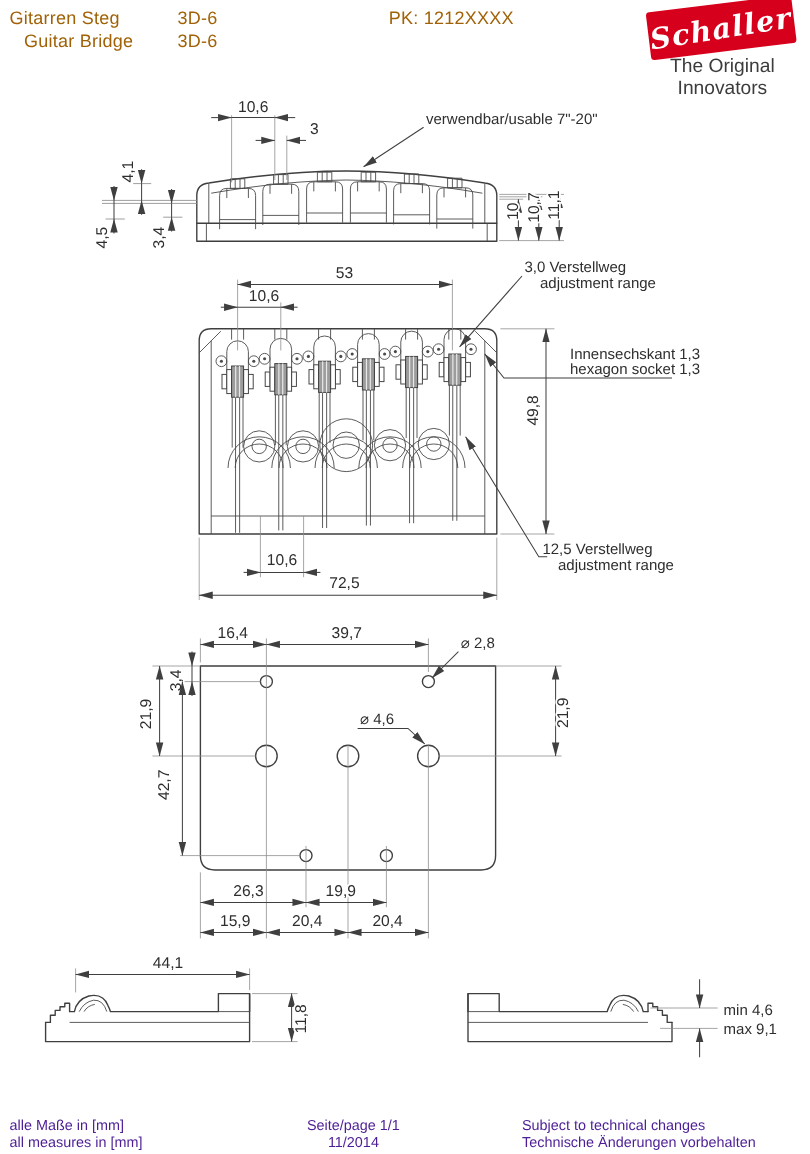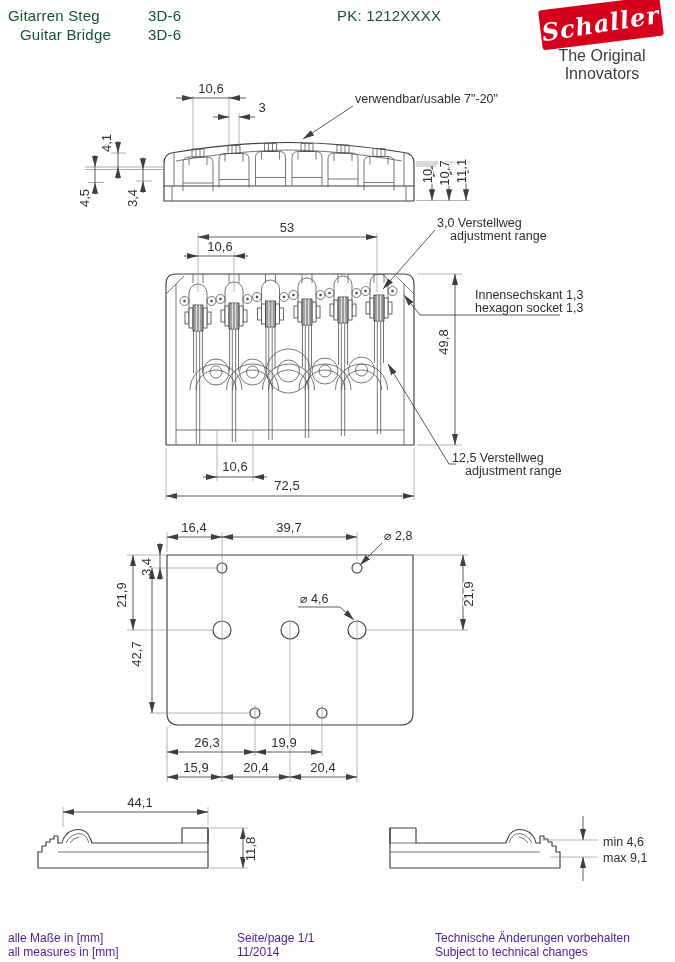--- a/index.html
+++ b/index.html
@@ -1,19 +1,19 @@
 <!DOCTYPE html>
 <html><head>
 <meta charset="utf-8">
 <style>
   html,body{margin:0;padding:0;background:#fff;}
   #page{position:relative;width:675px;height:962px;background:#fff;overflow:hidden;
         font-family:"Liberation Sans","DejaVu Sans",sans-serif;color:#333;}
   .abs{position:absolute;}
-  .hdr-txt{font-size:15px;line-height:19px;color:#14532d;letter-spacing:.2px;}
+  .hdr-txt{font-size:15px;line-height:19px;color:#a16207;letter-spacing:.2px;}
   .logo-box{position:absolute;left:540px;top:3px;width:122px;height:40px;background:#d6001c;
             transform:rotate(-7deg);border-radius:3px;display:flex;align-items:center;justify-content:center;}
   .logo-script{font-family:"DejaVu Serif","Liberation Serif",serif;font-style:italic;font-weight:bold;
                font-size:24px;color:#ffffff;letter-spacing:1px;transform:rotate(-2deg);}
   .tagline{position:absolute;left:541px;top:47px;width:122px;text-align:center;font-size:16px;color:#3c3c3c;}
   .ftr{font-size:12px;line-height:13.5px;color:#4c1d95;}
   
   .ol{fill:none;stroke:#3f3f3f;stroke-width:1.15;stroke-linejoin:round;stroke-linecap:round;}
   .il{fill:none;stroke:#4a4a4a;stroke-width:0.75;stroke-linejoin:round;}
   .gl{fill:none;stroke:#9a9a9a;stroke-width:0.8;}
@@ -29,21 +29,21 @@
 </style>
 </head>
 <body>
 
 <div id="page">
 
   <div class="abs hdr-txt" style="left:8px;top:6px;">Gitarren Steg</div>
   <div class="abs hdr-txt" style="left:20px;top:25px;">Guitar Bridge</div>
   <div class="abs hdr-txt" style="left:148px;top:6px;">3D-6</div>
   <div class="abs hdr-txt" style="left:148px;top:25px;">3D-6</div>
-  <div class="abs hdr-txt" style="left:337px;top:6px;">PK: 1212XXXX</div>
+  <div class="abs hdr-txt" style="left:324px;top:6px;">PK: 1212XXXX</div>
   <div class="logo-box">
     <span class="logo-script">Schaller</span>
   </div>
   <div class="tagline">The Original Innovators</div>
 
   <svg class="abs" style="left:0;top:0;" width="675" height="962" viewBox="0 0 675 962">
     <defs>
       <marker id="mE" markerWidth="12" markerHeight="8" refX="11.3" refY="4" orient="auto" markerUnits="userSpaceOnUse">
         <path d="M11.5,4 L0,0.9 L0,7.1 Z" fill="#3f3f3f"></path>
       </marker>
@@ -275,22 +275,22 @@
       <path class="dim" d="M583,881 V857" marker-end="url(#mE)"></path>
       <text class="nt" x="603" y="846">min  4,6</text>
       <text class="nt" x="603" y="862">max 9,1</text>
     </g>
   </svg>
 
   <div class="abs ftr" style="left:8px;top:932px;">
     <div>alle Maße in [mm]</div>
     <div>all measures in [mm]</div>
   </div>
-  <div class="abs ftr" style="left:237px;top:932px;width:155px;">
+  <div class="abs ftr" style="left:217px;top:932px;width:155px;text-align:center;">
     <div>Seite/page 1/1</div>
     <div>11/2014</div>
   </div>
   <div class="abs ftr" style="left:435px;top:932px;">
+    <div>Subject to technical changes</div>
     <div>Technische Änderungen vorbehalten</div>
-    <div>Subject to technical changes</div>
   </div>
 
 </div>
 
 </body></html>

